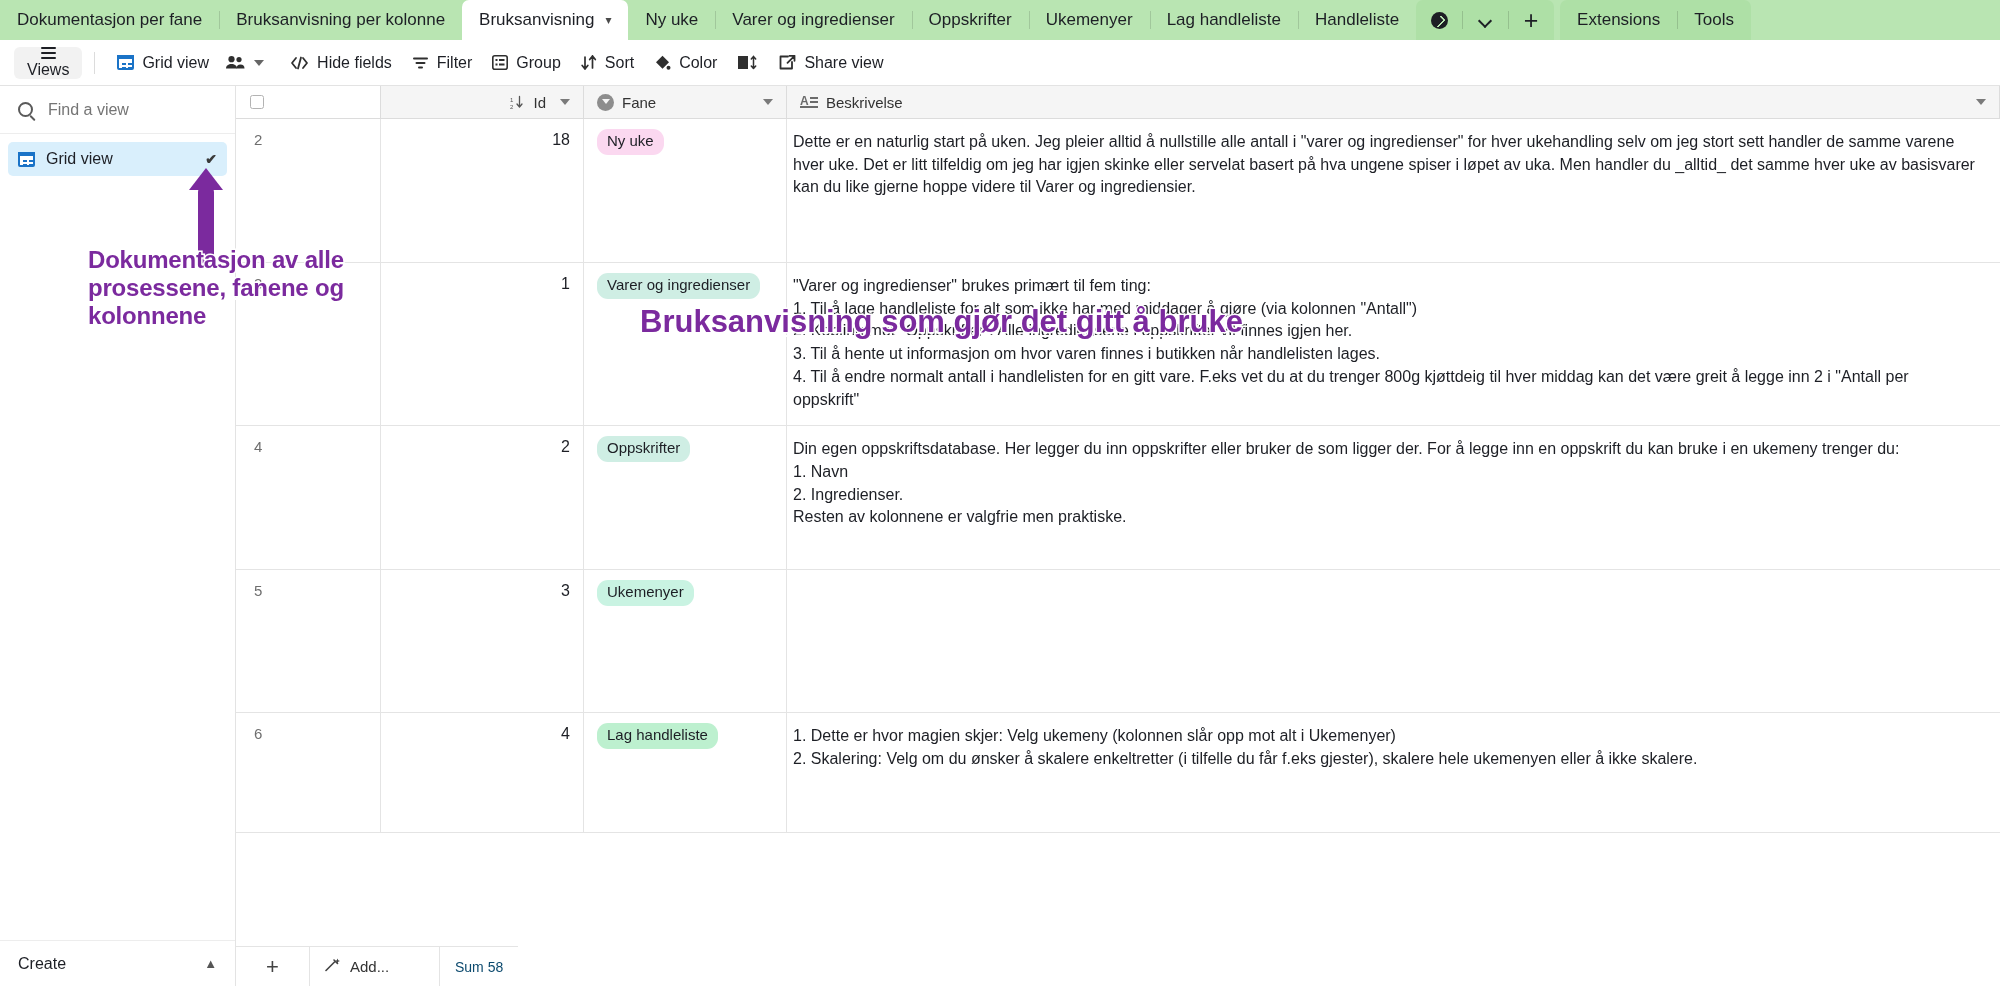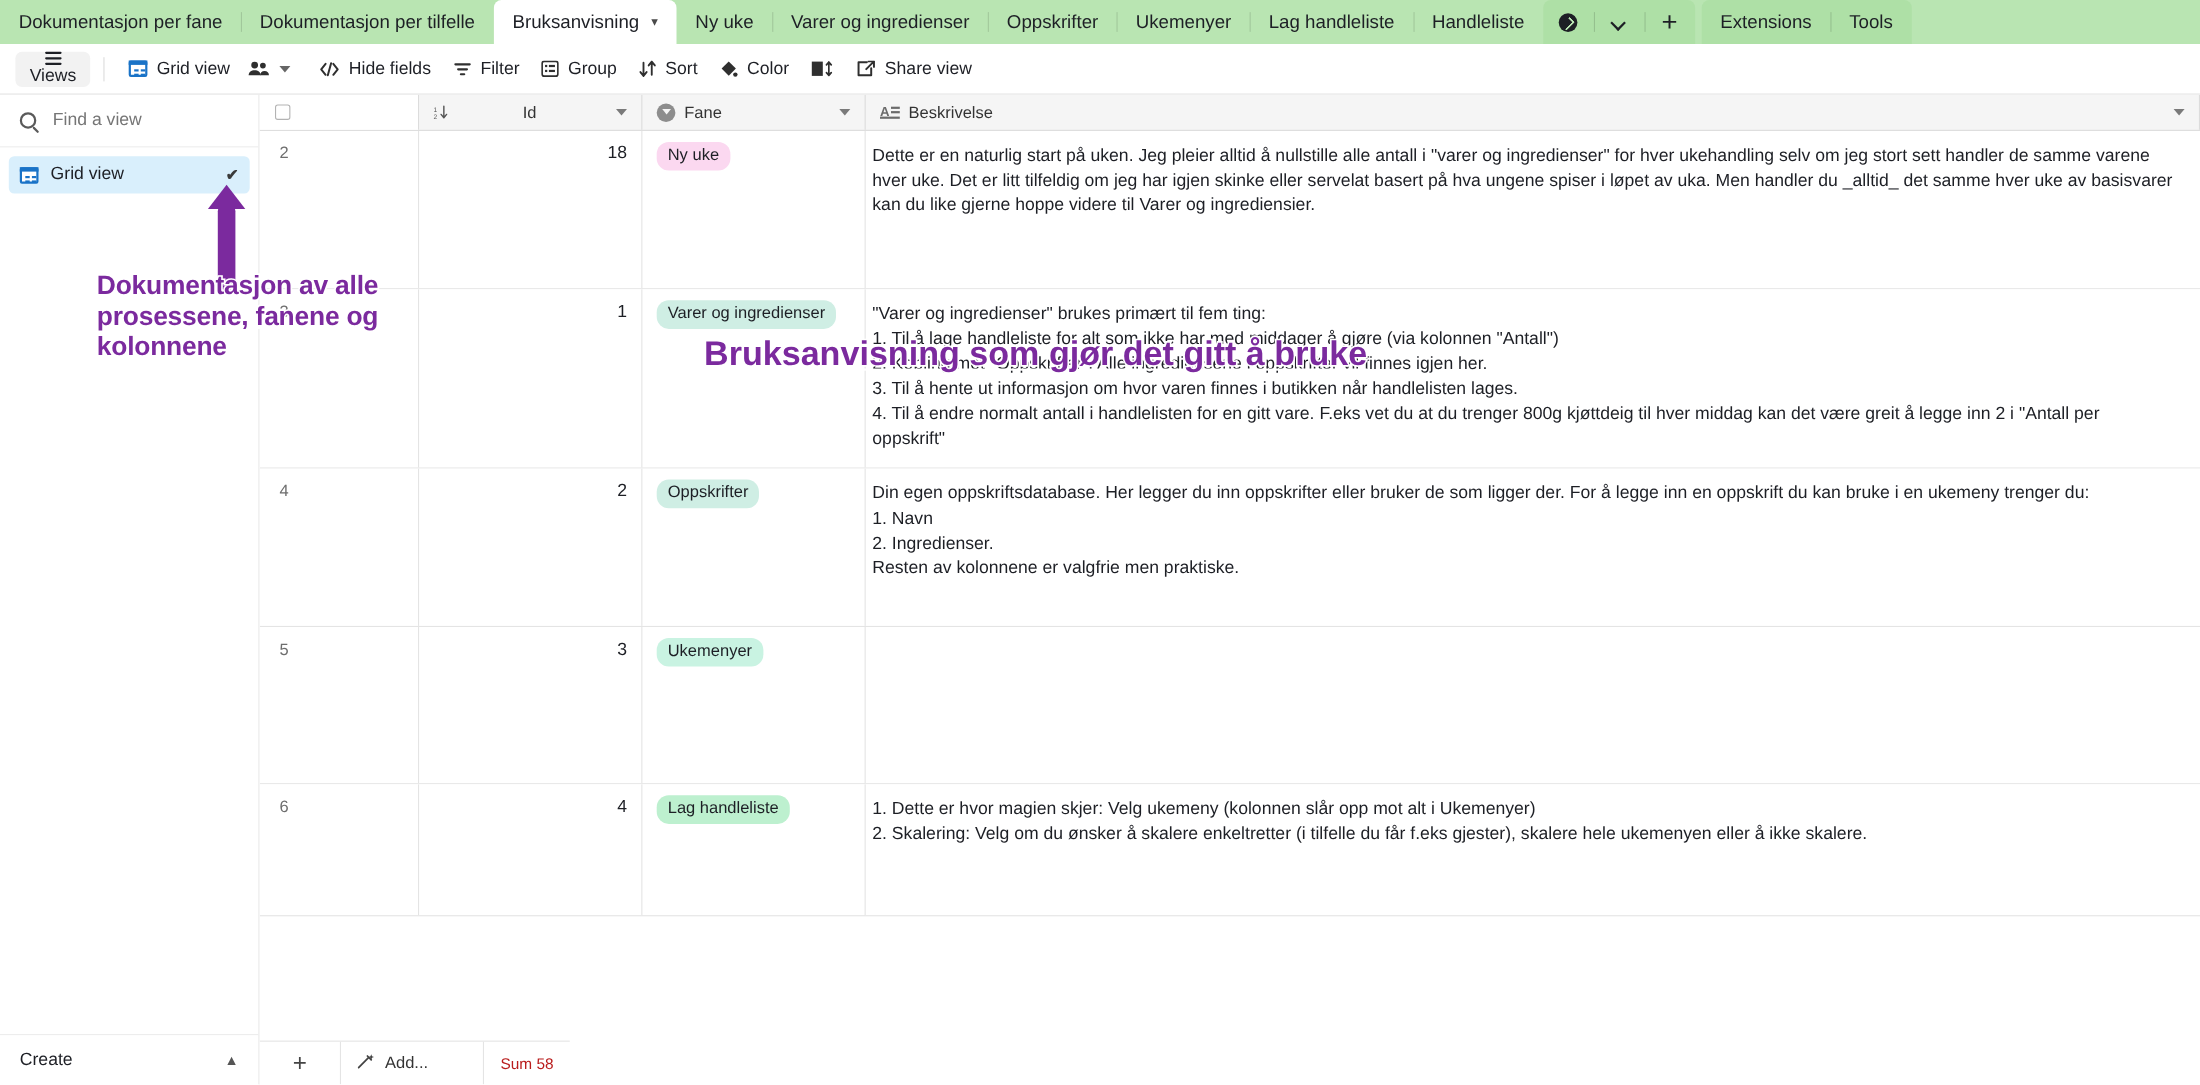--- a/index.html
+++ b/index.html
@@ -208,21 +208,21 @@
     position: relative;
   }
   .gh-cell {
     display: flex; align-items: center; gap: 8px;
     padding: 0 13px;
     border-right: 1px solid #dcdcdc;
     position: relative;
   }
   .gh-rownum { width: 145px; background: #fff; border-right: 1px solid #dcdcdc; display:flex; align-items:center; padding:0 14px;}
   .chkbox { width: 14px; height: 14px; border: 1.6px solid #b3b3b3; border-radius: 2.5px; }
-  .gh-id { width: 203px; justify-content: space-between; }
+  .gh-id { width: 203px; justify-content: flex-end; }
   .gh-fane { width: 203px; }
   .gh-besk { flex: 1; }
   .gh-caret {
     width: 0; height: 0;
     border-left: 5px solid transparent;
     border-right: 5px solid transparent;
     border-top: 6px solid #7a7a7a;
     margin-left: auto;
   }
   .sort-ico { font-size: 12px; color: #555; display:flex; align-items:center; }
@@ -286,21 +286,21 @@
     width: 74px; display: flex; align-items: center; justify-content: center;
     font-size: 22px; color: #444; border-right: 1px solid #e4e4e4; height: 100%;
     cursor: pointer;
   }
   .addrow .addbtn {
     width: 130px; display: flex; align-items: center; gap: 9px;
     padding: 0 15px; height: 100%; font-size: 15px; color: #333;
     border-right: 1px solid #e4e4e4; cursor: pointer;
   }
   .addrow .summ {
-    padding: 0 15px; font-size: 14px; color: #b91c1c;
+    padding: 0 15px; font-size: 14px; color: #0c4a6e;
   }
   .wand { font-size: 14px; color: #555; }
 
   
   .anno-text {
     position: absolute;
     font-family: "Liberation Sans", sans-serif;
     font-weight: 700;
     color: #7b2a9e;
     -webkit-text-stroke: 3px #ffffff;
@@ -342,21 +342,21 @@
   }
 </style>
 </head>
 <body>
 
 <div class="tabbar">
   <div class="tab">
     <span>Dokumentasjon per fane</span>
   </div>
   <div class="tab">
-    <span>Dokumentasjon per tilfelle</span>
+    <span>Bruksanvisning per kolonne</span>
   </div>
   <div class="tab active">
     <span>Bruksanvisning</span>
     <span class="caret">▾</span>
   </div>
   <div class="tab">
     <span>Ny uke</span>
   </div>
   <div class="tab">
     <span>Varer og ingredienser</span>

